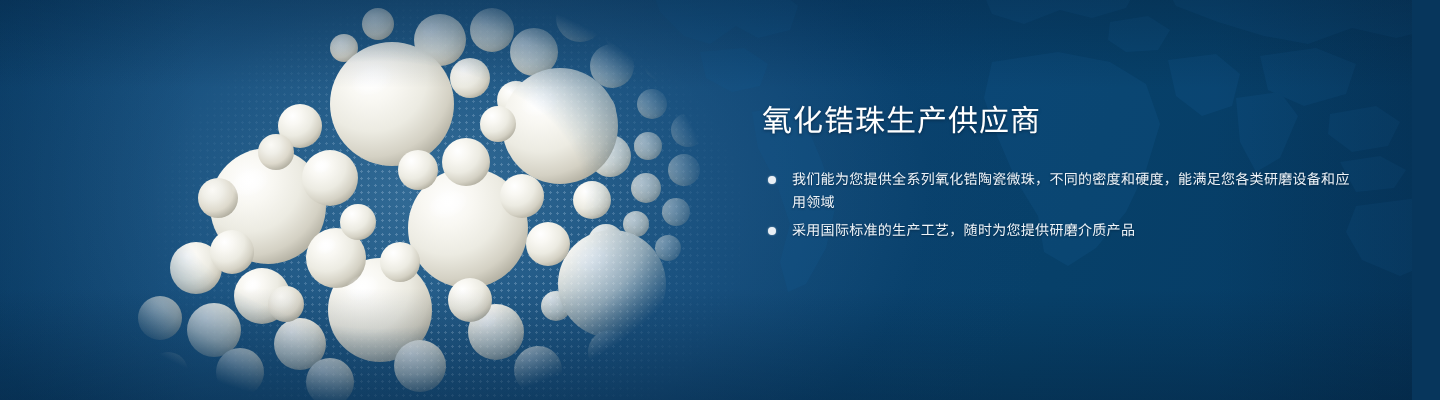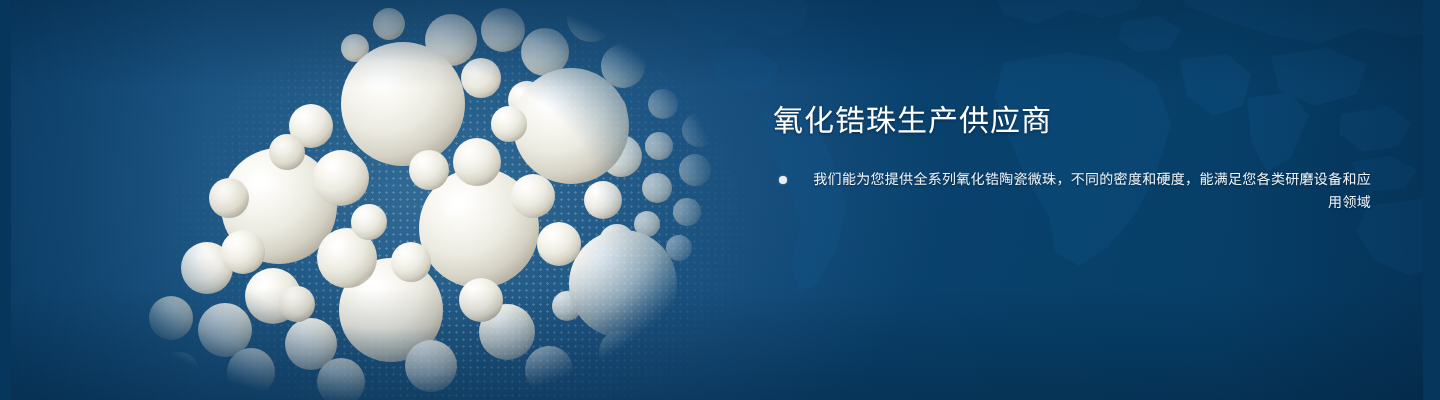--- a/index.html
+++ b/index.html
@@ -11,21 +11,20 @@
   body {
     font-family: "Liberation Sans", "DejaVu Sans", sans-serif;
   }
 
   .banner {
     position: relative;
     width: 1412px;
     height: 400px;
     overflow: hidden;
     background: #07436f;
-    margin-left: 11px;
   }
 
   
   .bg-base {
     position: absolute;
     inset: 0;
     background:
       radial-gradient(ellipse 760px 520px at 430px 190px,
         rgba(84,140,180,0.55) 0%,
         rgba(56,108,152,0.34) 38%,
@@ -98,21 +97,20 @@
     letter-spacing: 1px;
     color: #ffffff;
     text-shadow: 0 1px 3px rgba(0,20,40,0.55);
     white-space: nowrap;
   }
 
   .bullets {
     list-style: none;
     margin: 0;
     padding: 0;
-    text-align: right;
   }
   .bullet {
     position: relative;
     padding-left: 32px;
     margin-bottom: 5px;
     font-size: 14px;
     line-height: 23px;
     color: #eef4f9;
     letter-spacing: 0.3px;
     text-shadow: 0 1px 2px rgba(0,18,36,0.5);
@@ -295,16 +293,20 @@
   <div class="bg-vignette"></div>
 
   <div class="content">
     <h1 class="headline">氧化锆珠生产供应商</h1>
 
     <ul class="bullets">
       <li class="bullet">
         <span class="bullet-dot"></span>
         <span class="bullet-text">我们能为您提供全系列氧化锆陶瓷微珠，不同的密度和硬度，能满足您各类研磨设备和应用领域</span>
       </li>
+      <li class="bullet">
+        <span class="bullet-dot"></span>
+        <span class="bullet-text">采用国际标准的生产工艺，随时为您提供研磨介质产品</span>
+      </li>
     </ul>
   </div>
 
 </div>
 
 </body></html>

